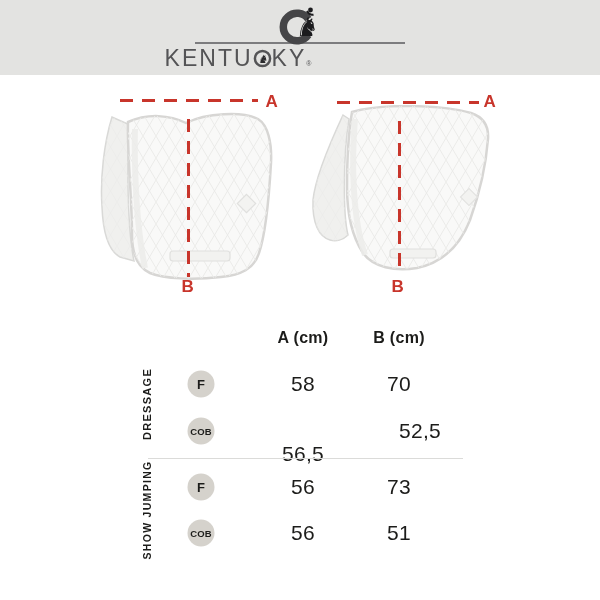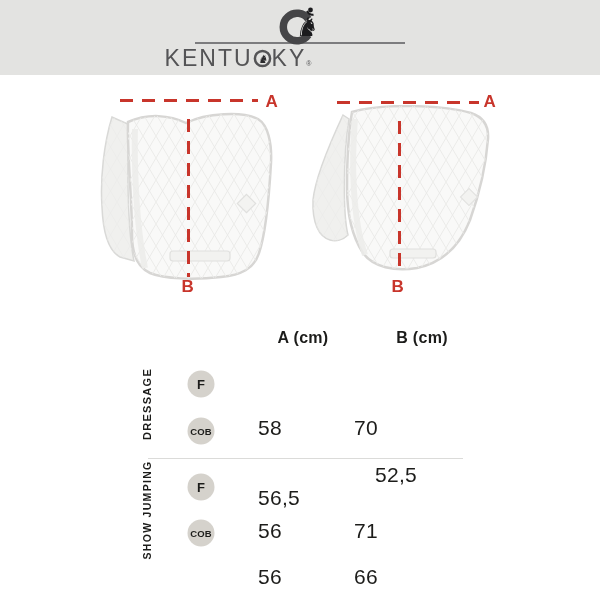--- a/index.html
+++ b/index.html
@@ -44,22 +44,22 @@
   .group-label{position:absolute;transform:translate(-50%,-50%) rotate(-90deg);
     white-space:nowrap;font-size:11px;font-weight:600;letter-spacing:1.3px;
     color:var(--text-dark);}
   .size-circle{position:absolute;width:27px;height:27px;border-radius:50%;
     background:var(--circle-bg);transform:translate(-50%,-50%);
     display:flex;align-items:center;justify-content:center;
     color:var(--text-dark);font-weight:700;}
   .size-circle.f{font-size:13px;}
   .size-circle.cob{font-size:9.5px;letter-spacing:.2px;text-align:right;}
   .val-cell{position:absolute;transform:translate(-50%,-50%);width:90px;
-    text-align:left;font-size:21px;font-weight:400;color:var(--text-dark);
-    letter-spacing:.3px;margin-top:44px;}
+    text-align:center;font-size:21px;font-weight:400;color:var(--text-dark);
+    letter-spacing:.3px;}
   .table-divider{position:absolute;left:148px;top:458px;width:315px;height:1px;
     background:var(--divider-gray);}
 </style>
 </head>
 <body>
 
 <div id="page">
 
   <header class="header-band">
     <div class="logo-rule"></div>
@@ -118,21 +118,21 @@
   <div class="dash-v" style="left:187px;top:119px;height:158px"></div>
   <div class="measure-label" style="left:188px;top:287px">B</div>
 
   <div class="dash-h" style="left:337px;top:101px;width:142px"></div>
   <div class="measure-label" style="left:490px;top:102px">A</div>
   <div class="dash-v" style="left:398px;top:121px;height:152px"></div>
   <div class="measure-label" style="left:398px;top:287px">B</div>
 
   <section>
     <div class="col-head" style="left:303px;top:338px">A (cm)</div>
-    <div class="col-head" style="left:422px;top:338px">B (cm)</div>
+    <div class="col-head" style="left:399px;top:338px">B (cm)</div>
 
     <div class="group-label" style="left:147px;top:404px">DRESSAGE</div>
 
     <div class="size-circle f" style="left:201px;top:384px">
       <span>F</span>
     </div>
     <div class="val-cell" style="left:303px;top:384px">58</div>
     <div class="val-cell" style="left:399px;top:384px">70</div>
 
     <div class="size-circle cob" style="left:201px;top:431px">
@@ -142,22 +142,22 @@
     <div class="val-cell" style="left:420px;top:431px">52,5</div>
 
     <div class="table-divider"></div>
 
     <div class="group-label" style="left:147px;top:510px;font-size:10.5px">SHOW JUMPING</div>
 
     <div class="size-circle f" style="left:201px;top:487px">
       <span>F</span>
     </div>
     <div class="val-cell" style="left:303px;top:487px">56</div>
-    <div class="val-cell" style="left:399px;top:487px">71</div>
+    <div class="val-cell" style="left:399px;top:487px">73</div>
 
     <div class="size-circle cob" style="left:201px;top:533px">
       <span>COB</span>
     </div>
     <div class="val-cell" style="left:303px;top:533px">56</div>
-    <div class="val-cell" style="left:399px;top:533px">66</div>
+    <div class="val-cell" style="left:399px;top:533px">51</div>
   </section>
 
 </div>
 
 </body></html>

